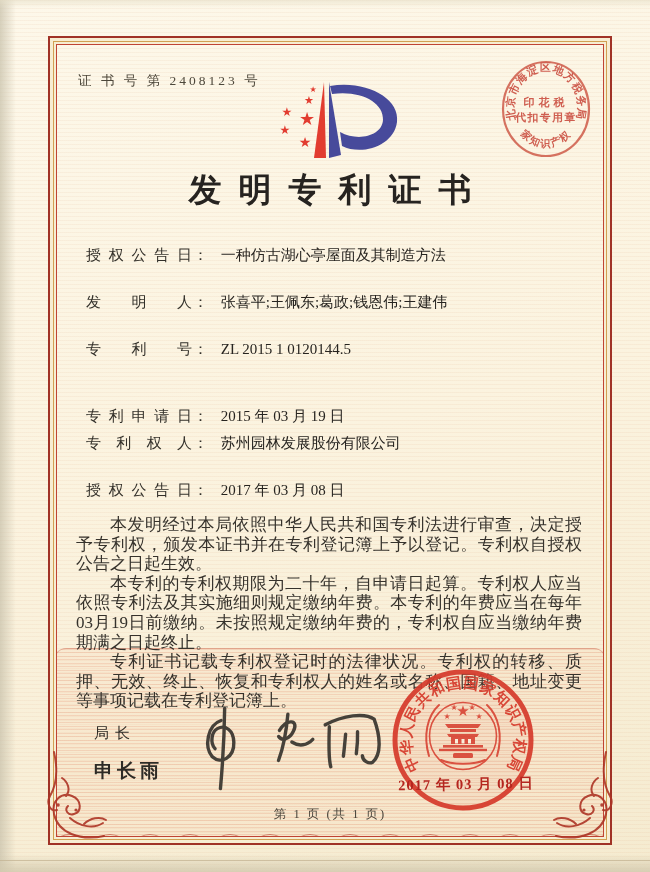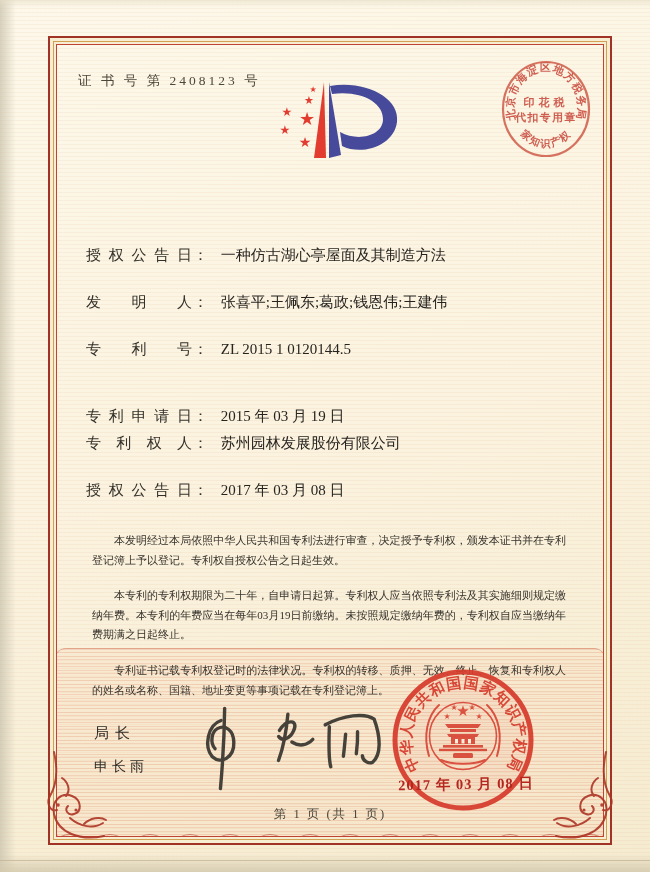--- a/index.html
+++ b/index.html
@@ -43,24 +43,24 @@
     position:absolute;left:48px;top:168px;width:564px;text-align:center;
     font-size:33px;font-weight:700;color:#262320;letter-spacing:17px;margin-right:-17px;text-indent:17px;
   }
 
   .field{position:absolute;left:86px;width:510px;font-size:15px;color:#2f2b26;white-space:nowrap;}
   .flabel{display:inline-block;width:106px;text-align:justify;text-align-last:justify;vertical-align:bottom;color:#33302a;}
   .colon{margin-left:1px;color:#33302a;}
   .fvalue{margin-left:9px;color:#272420;text-align:center;}
 
   .legal{position:absolute;left:76px;top:515px;width:506px;}
-  .legal p{margin:16px;text-indent:2em;text-align:justify;font-size:11px;line-height:19.6px;color:#36322c;}
+  .legal p{margin:0;text-indent:2em;text-align:justify;font-size:17px;line-height:19.6px;color:#36322c;}
 
   .sig-title{position:absolute;left:94px;top:724px;font-size:15px;letter-spacing:6px;color:#2e2b26;}
-  .sig-name{position:absolute;left:94px;top:758px;font-size:14px;letter-spacing:4px;color:#2e2b26;}
+  .sig-name{position:absolute;left:94px;top:758px;font-size:19px;letter-spacing:4px;color:#2e2b26;font-weight:bold;}
   .autograph{position:absolute;left:188px;top:700px;transform:rotate(-2deg);}
 
   .seal{position:absolute;left:371px;top:648px;opacity:.93;}
   .seal-date{
     position:absolute;left:396px;top:775px;width:140px;text-align:center;
     font-size:14.5px;font-weight:700;color:#b5261f;letter-spacing:1px;transform:rotate(-1deg);
   }
   .tax-stamp{position:absolute;left:498px;top:57px;opacity:.88;}
 
   .flourish{position:absolute;}
@@ -117,20 +117,21 @@
     <g fill="#e23c30" font-family="'DejaVu Sans',sans-serif" text-anchor="middle">
       <text x="45" y="51" font-size="18">★</text>
       <text x="25" y="42" font-size="12">★</text>
       <text x="47" y="30" font-size="11">★</text>
       <text x="51" y="18" font-size="8">★</text>
       <text x="23" y="60" font-size="12">★</text>
       <text x="43" y="73" font-size="14">★</text>
     </g>
   </svg>
 
+  <div class="title">发明专利证书</div>
 
   <div class="field" style="top:246px">
     <span class="flabel">授权公告日</span><span class="colon">：</span>
     <span class="fvalue">一种仿古湖心亭屋面及其制造方法</span>
   </div>
   <div class="field" style="top:293px">
     <span class="flabel">发明人</span><span class="colon">：</span>
     <span class="fvalue">张喜平;王佩东;葛政;钱恩伟;王建伟</span>
   </div>
   <div class="field" style="top:340px">

